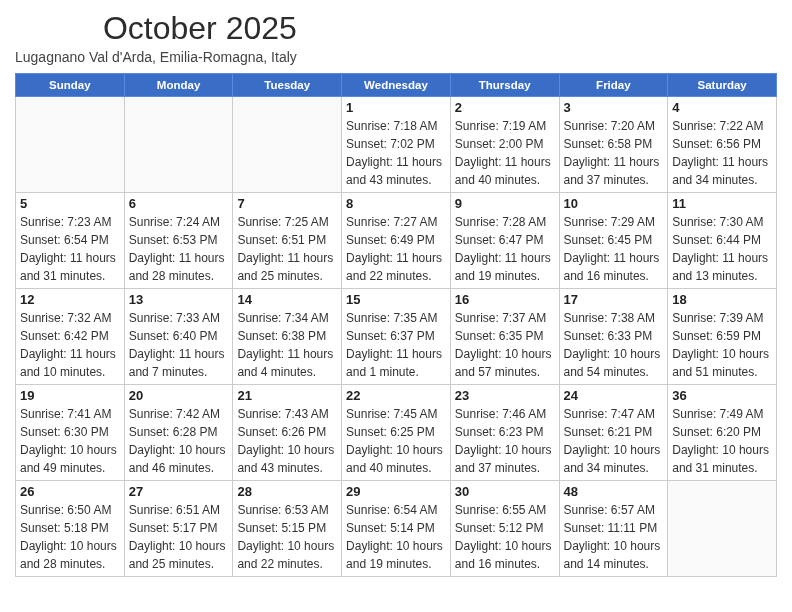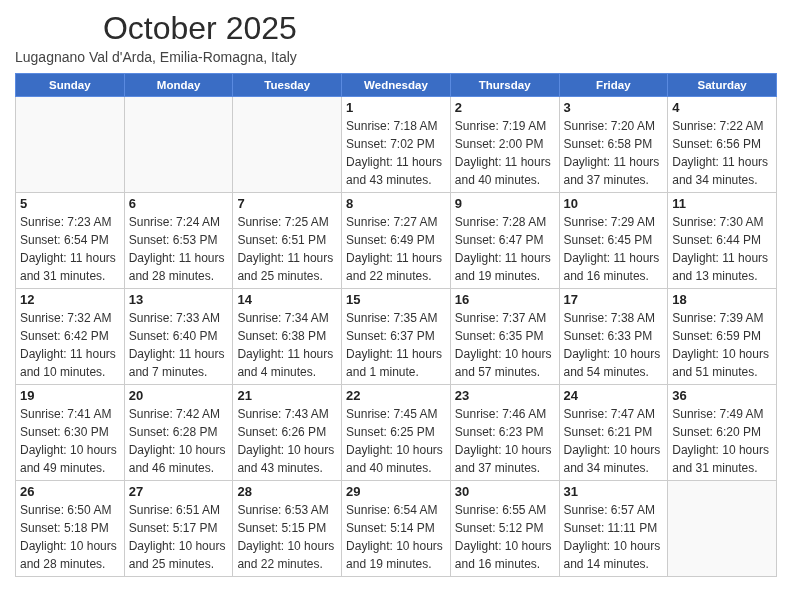--- a/index.html
+++ b/index.html
@@ -318,21 +318,21 @@
           <td>
             <span class="day-num">30</span>
             <div class="day-info">
               <span style="display:block">Sunrise: 6:55 AM</span>
               <span style="display:block">Sunset: 5:12 PM</span>
               <span style="display:block">Daylight: 10 hours</span>
               <span style="display:block">and 16 minutes.</span>
             </div>
           </td>
           <td>
-            <span class="day-num">31</span>
+            <span class="day-num">48</span>
             <div class="day-info">
               <span style="display:block">Sunrise: 6:57 AM</span>
               <span style="display:block">Sunset: 11:11 PM</span>
               <span style="display:block">Daylight: 10 hours</span>
               <span style="display:block">and 14 minutes.</span>
             </div>
           </td>
           <td class="empty"></td>
         </tr>
       </tbody>

